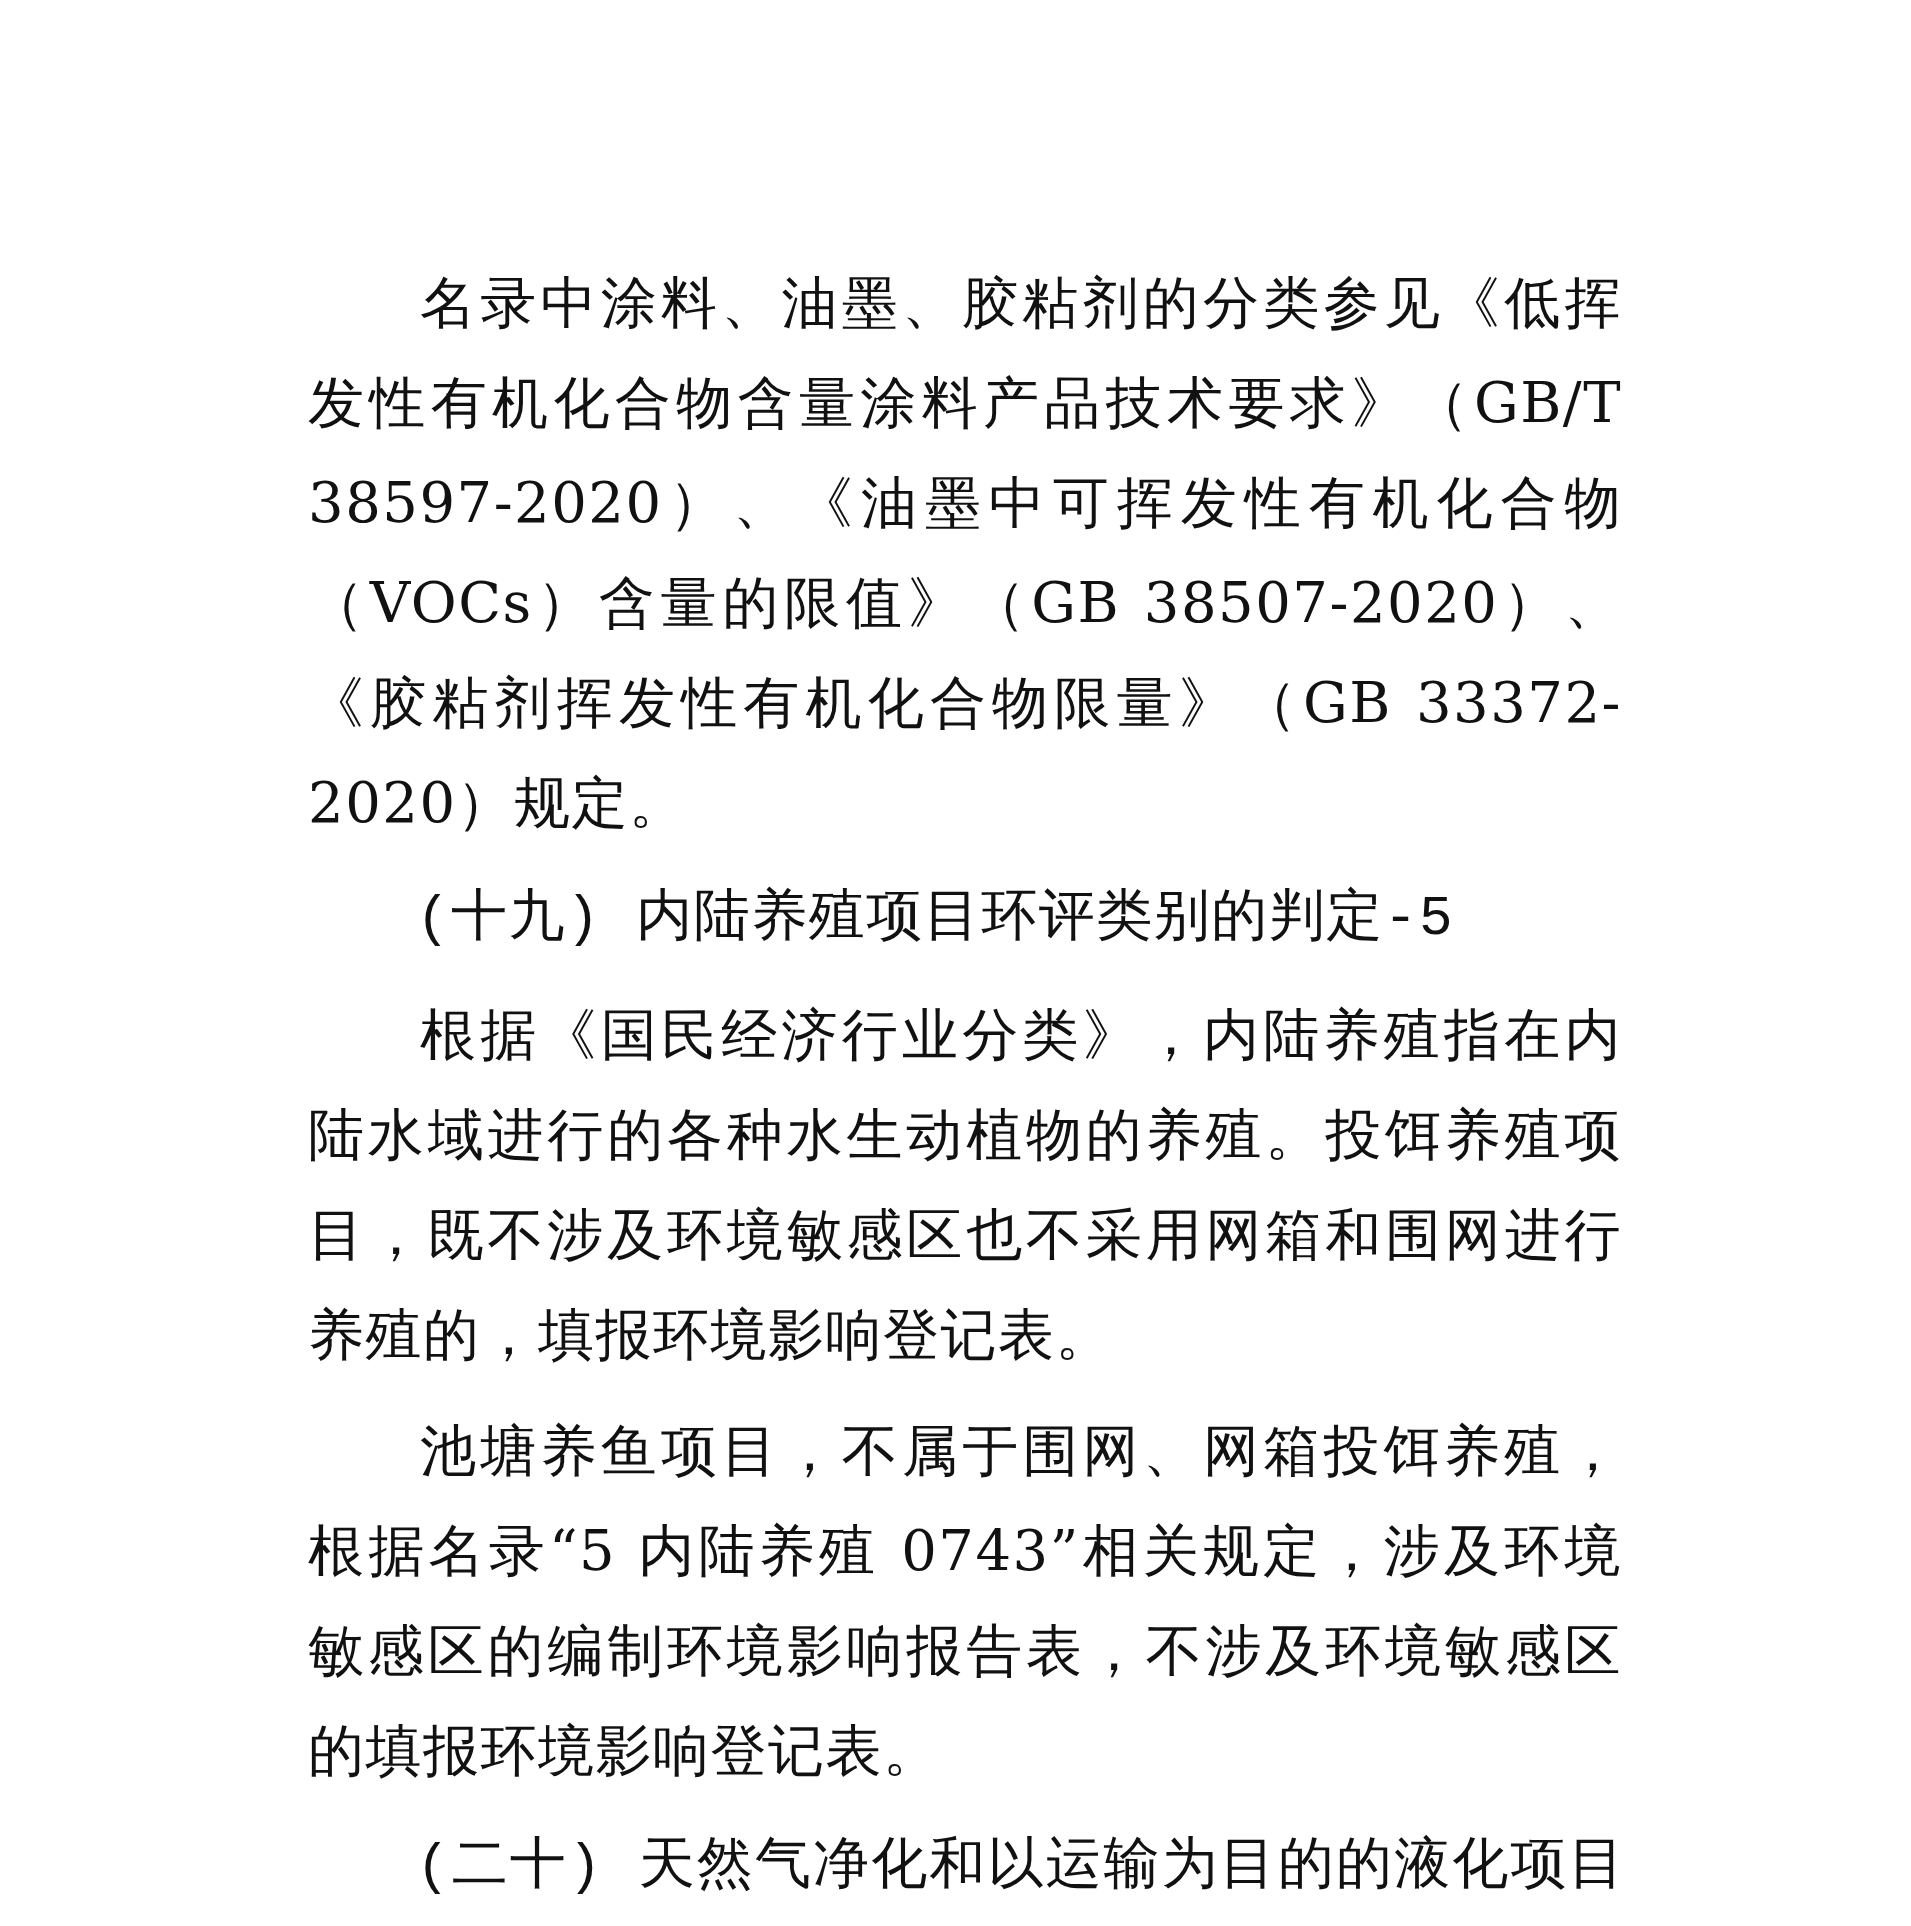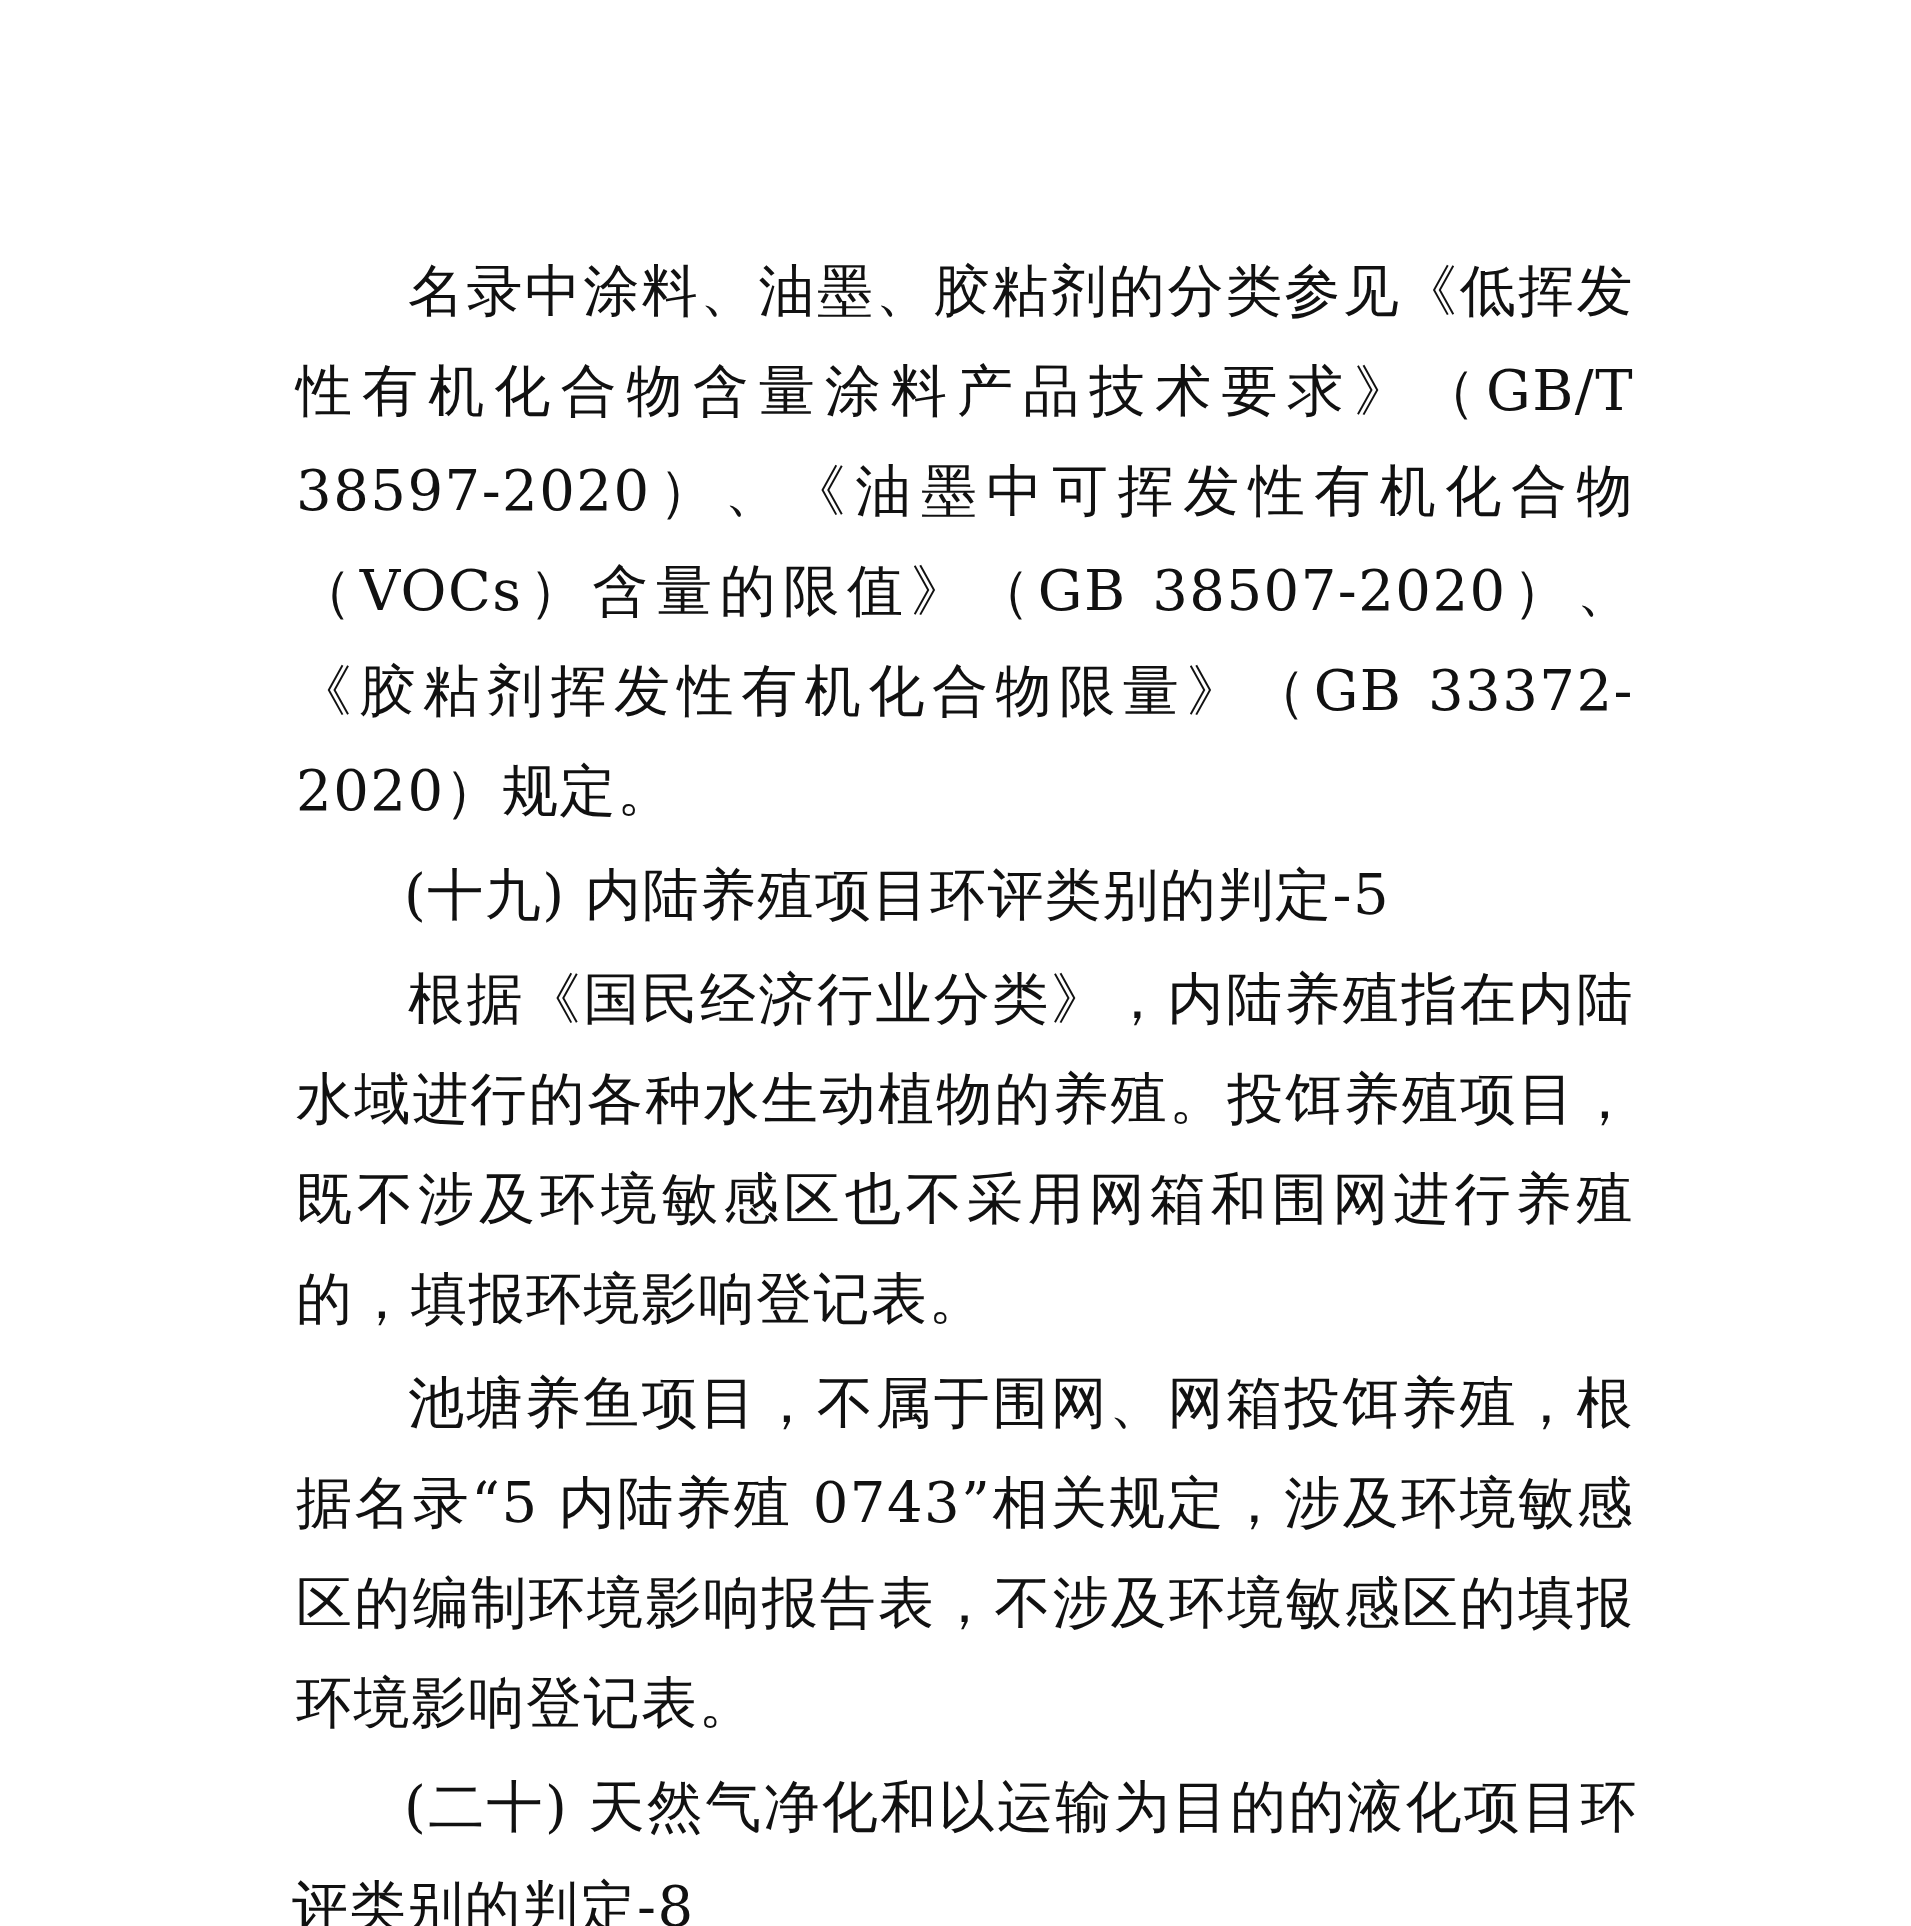--- a/index.html
+++ b/index.html
@@ -4,22 +4,22 @@
 <style>
   html, body { margin:0; padding:0; background:#ffffff; }
   body { width:1911px; height:2703px; position:relative; overflow:hidden; }
   .page { position:absolute; left:0; top:0; width:1911px; height:2703px; background:#fff; }
   .content {
     position:absolute; left:292px; top:237px; width:1346px;
     font-family: "DejaVu Serif", "Liberation Serif", serif;
     font-size:56px; line-height:100px; color:#111;
     text-align:justify; text-justify:inter-character; letter-spacing:1.5px;
   }
-  .para { margin:4px; text-indent:112px; }
-  .heading { margin:0; text-indent:112px; }
+  .para { margin:16px; text-indent:112px; }
+  .heading { margin:12px; text-indent:112px;font-family:Liberation Mono, monospace; }
 </style>
 </head>
 <body>
 
 <div class="page">
   <div class="content">
     <p class="para">名录中涂料、油墨、胶粘剂的分类参见《低挥发性有机化合物含量涂料产品技术要求》（GB/T 38597-2020）、《油墨中可挥发性有机化合物（VOCs）含量的限值》（GB 38507-2020）、《胶粘剂挥发性有机化合物限量》（GB 33372-2020）规定。</p>
     <p class="heading">(十九) 内陆养殖项目环评类别的判定-5</p>
     <p class="para">根据《国民经济行业分类》，内陆养殖指在内陆水域进行的各种水生动植物的养殖。投饵养殖项目，既不涉及环境敏感区也不采用网箱和围网进行养殖的，填报环境影响登记表。</p>
     <p class="para">池塘养鱼项目，不属于围网、网箱投饵养殖，根据名录“5 内陆养殖 0743”相关规定，涉及环境敏感区的编制环境影响报告表，不涉及环境敏感区的填报环境影响登记表。</p>

